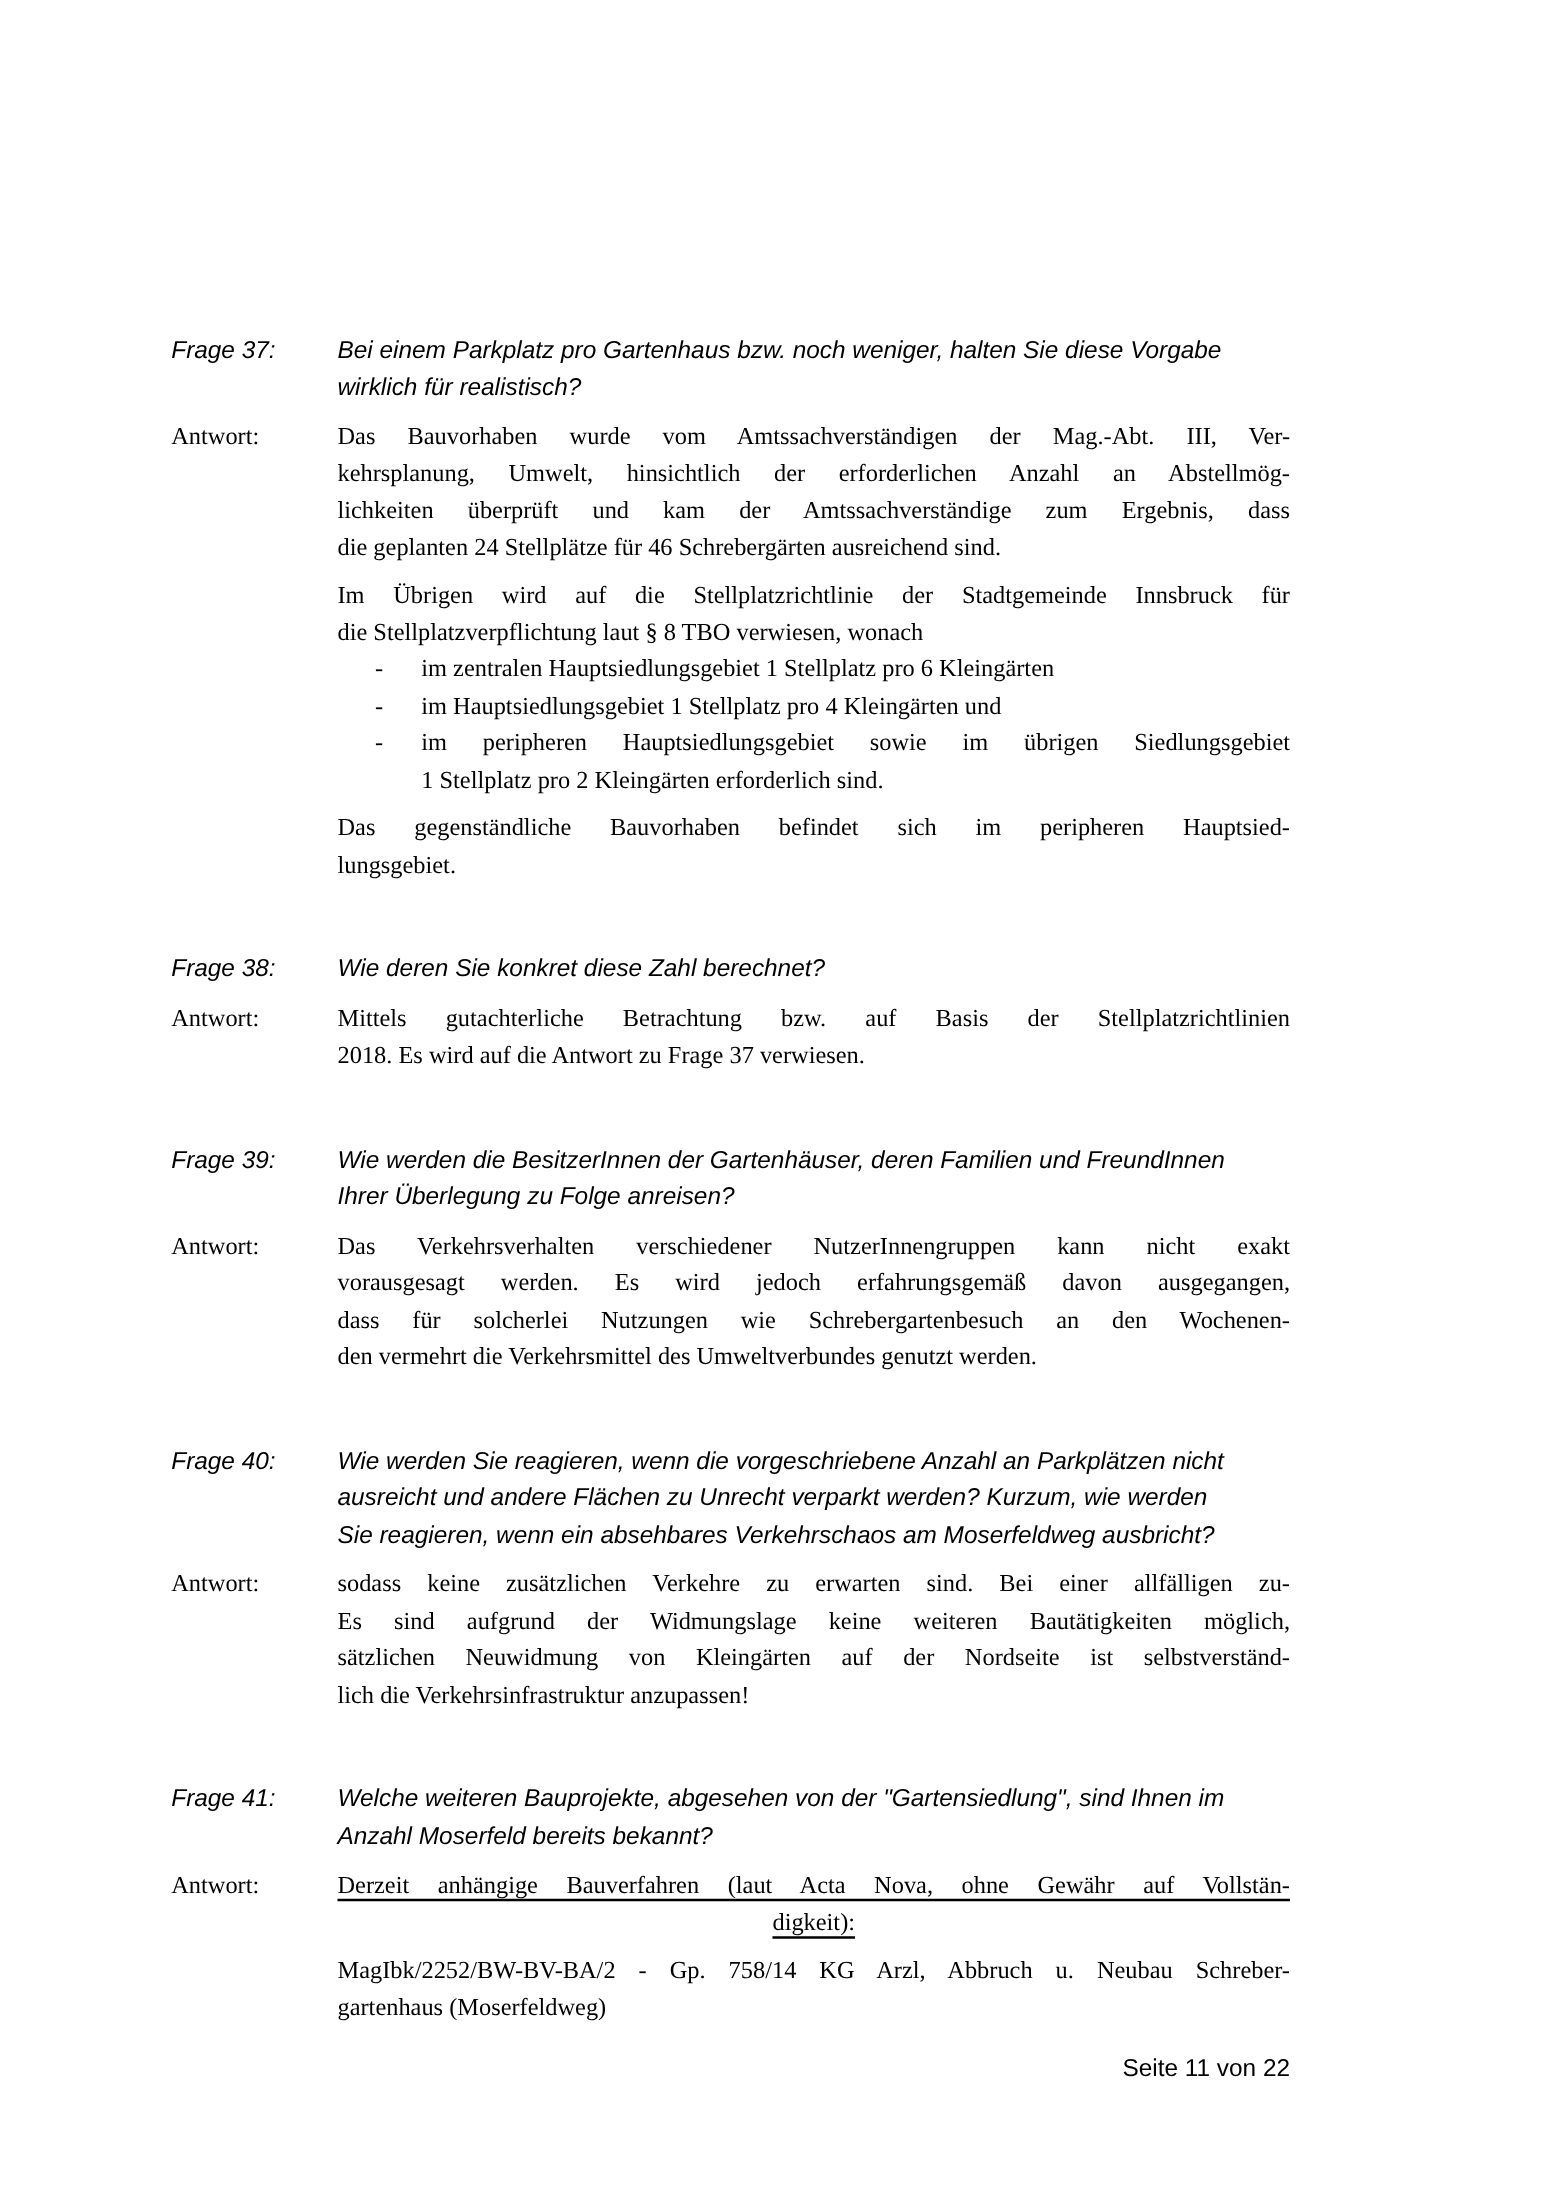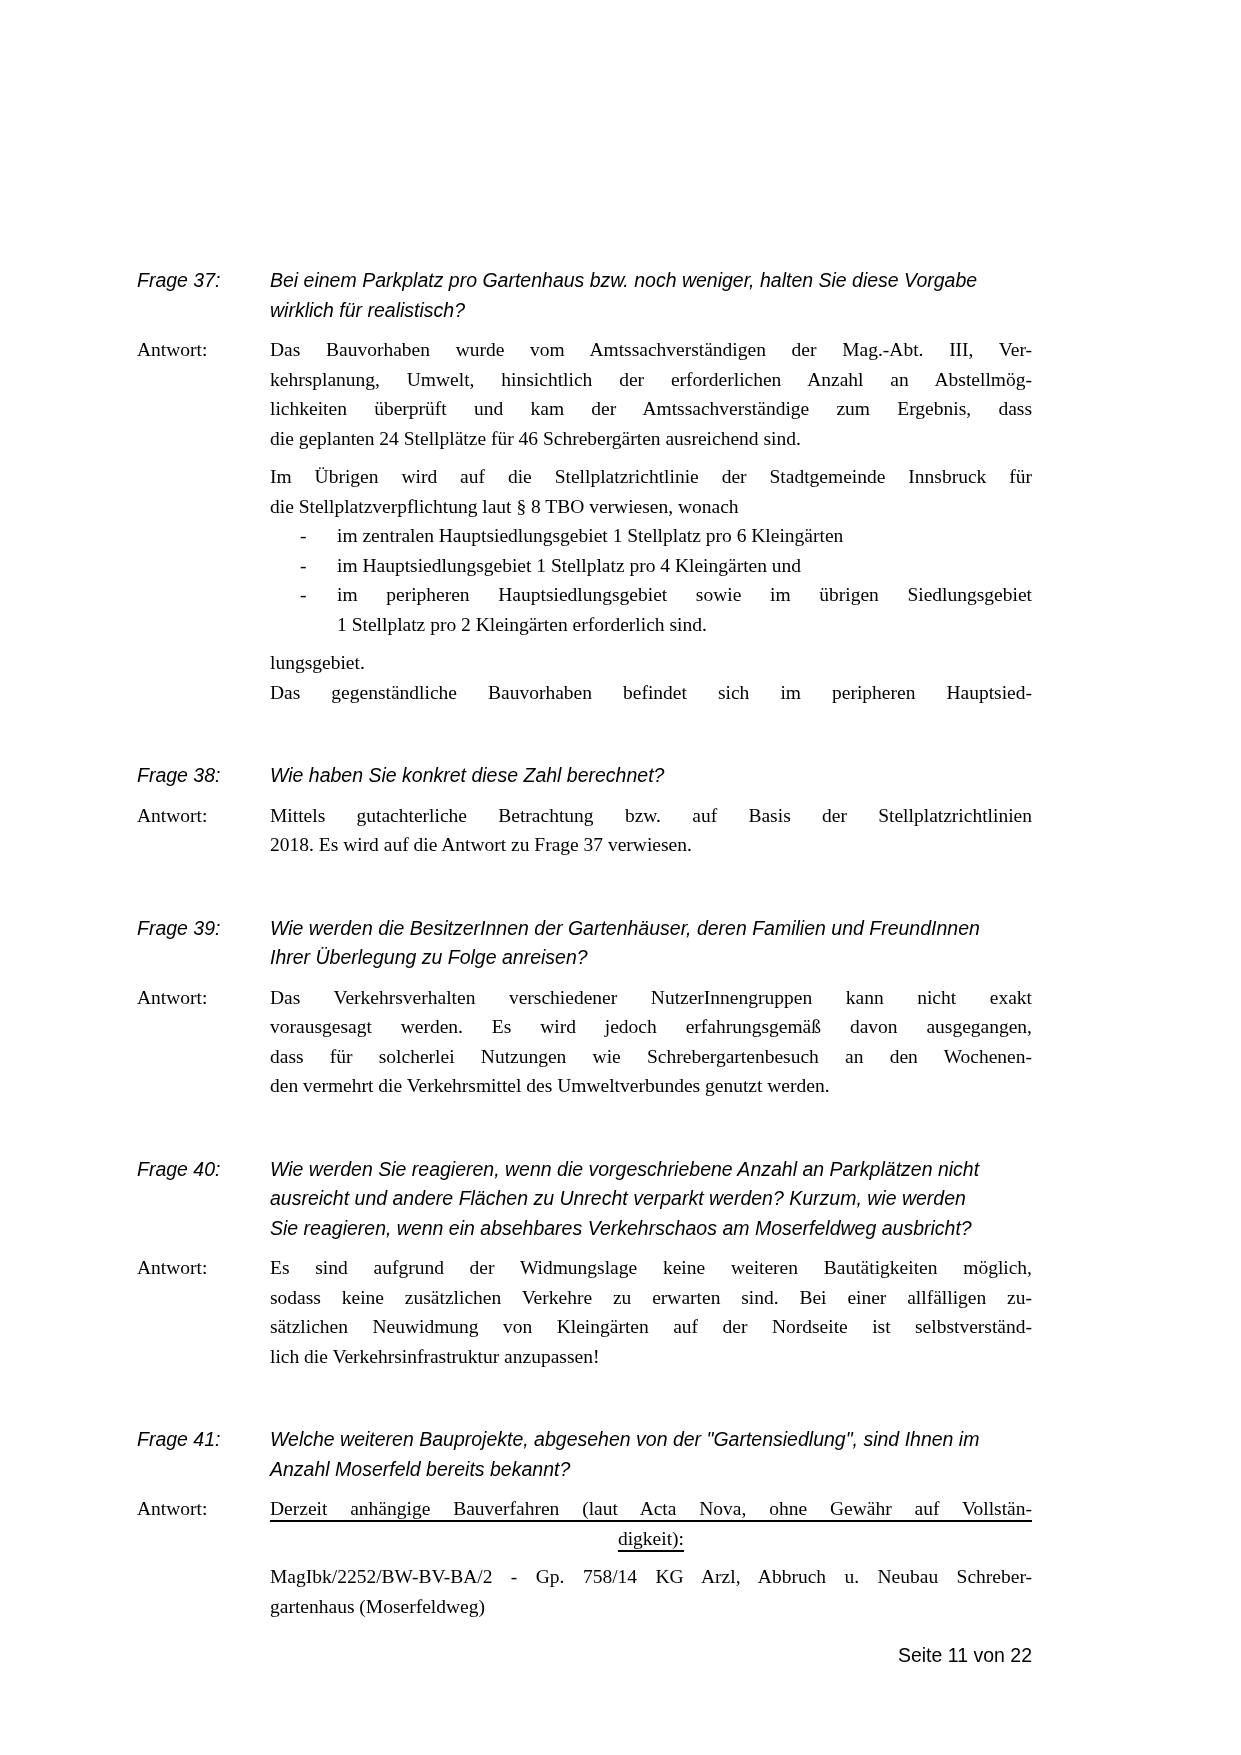--- a/index.html
+++ b/index.html
@@ -75,31 +75,31 @@
               </div>
               <div class="li">
                 <div class="marker">-</div>
                 <div class="li-body">
                   <div class="line jl">im peripheren Hauptsiedlungsgebiet sowie im übrigen Siedlungsgebiet</div>
                   <div class="line">1 Stellplatz pro 2 Kleingärten erforderlich sind.</div>
                 </div>
               </div>
             </div>
             <div class="blk para">
+              <div class="line jl">Das gegenständliche Bauvorhaben befindet sich im peripheren Hauptsied-</div>
               <div class="line">lungsgebiet.</div>
-              <div class="line jl">Das gegenständliche Bauvorhaben befindet sich im peripheren Hauptsied-</div>
             </div>
           </div>
         </div>
       </section>
       <section class="qa-block">
         <div class="row q">
           <div class="label">Frage 38:</div>
           <div class="body">
-            <div class="line">Wie haben Sie konkret diese Zahl berechnet?</div>
+            <div class="line">Wie deren Sie konkret diese Zahl berechnet?</div>
           </div>
         </div>
         <div class="row a">
           <div class="label">Antwort:</div>
           <div class="body">
             <div class="blk para">
               <div class="line jl">Mittels gutachterliche Betrachtung bzw. auf Basis der Stellplatzrichtlinien</div>
               <div class="line">2018. Es wird auf die Antwort zu Frage 37 verwiesen.</div>
             </div>
           </div>
@@ -131,22 +131,22 @@
           <div class="body">
             <div class="line">Wie werden Sie reagieren, wenn die vorgeschriebene Anzahl an Parkplätzen nicht</div>
             <div class="line">ausreicht und andere Flächen zu Unrecht verparkt werden? Kurzum, wie werden</div>
             <div class="line">Sie reagieren, wenn ein absehbares Verkehrschaos am Moserfeldweg ausbricht?</div>
           </div>
         </div>
         <div class="row a">
           <div class="label">Antwort:</div>
           <div class="body">
             <div class="blk para">
+              <div class="line jl">sodass keine zusätzlichen Verkehre zu erwarten sind. Bei einer allfälligen zu-</div>
               <div class="line jl">Es sind aufgrund der Widmungslage keine weiteren Bautätigkeiten möglich,</div>
-              <div class="line jl">sodass keine zusätzlichen Verkehre zu erwarten sind. Bei einer allfälligen zu-</div>
               <div class="line jl">sätzlichen Neuwidmung von Kleingärten auf der Nordseite ist selbstverständ-</div>
               <div class="line">lich die Verkehrsinfrastruktur anzupassen!</div>
             </div>
           </div>
         </div>
       </section>
       <section class="qa-block">
         <div class="row q">
           <div class="label">Frage 41:</div>
           <div class="body">

